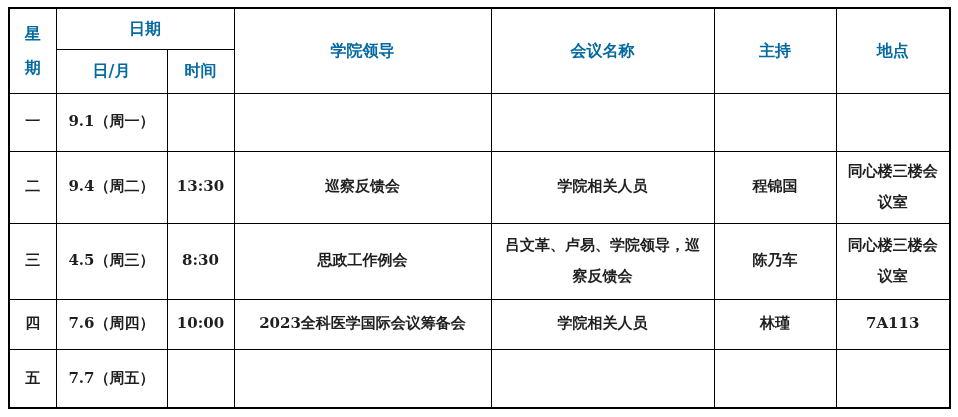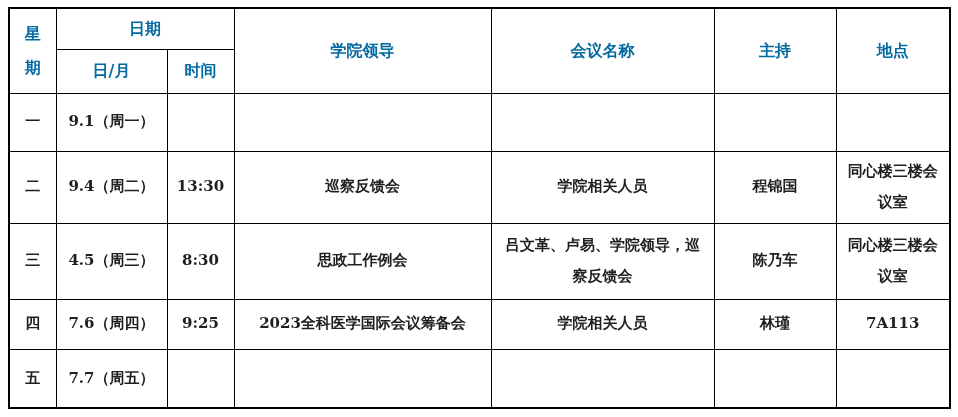--- a/index.html
+++ b/index.html
@@ -107,21 +107,21 @@
       <td>4.5（周三）</td>
       <td>8:30</td>
       <td>思政工作例会</td>
       <td>吕文革、卢易、学院领导，巡察反馈会</td>
       <td>陈乃车</td>
       <td>同心楼三楼会议室</td>
     </tr>
     <tr class="r3">
       <td class="c-weekday">四</td>
       <td>7.6（周四）</td>
-      <td>9:25</td>
+      <td>10:00</td>
       <td>2023全科医学国际会议筹备会</td>
       <td>学院相关人员</td>
       <td>林瑾</td>
       <td>7A113</td>
     </tr>
     <tr class="r4">
       <td class="c-weekday">五</td>
       <td>7.7（周五）</td>
       <td></td>
       <td></td>

